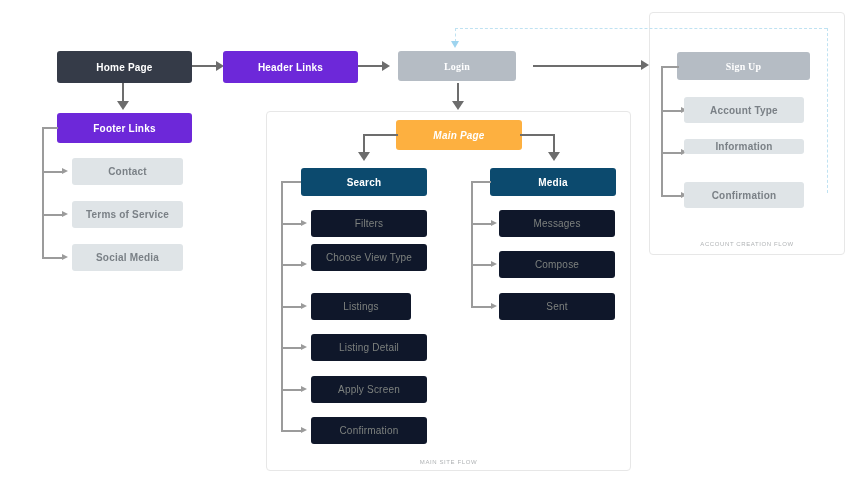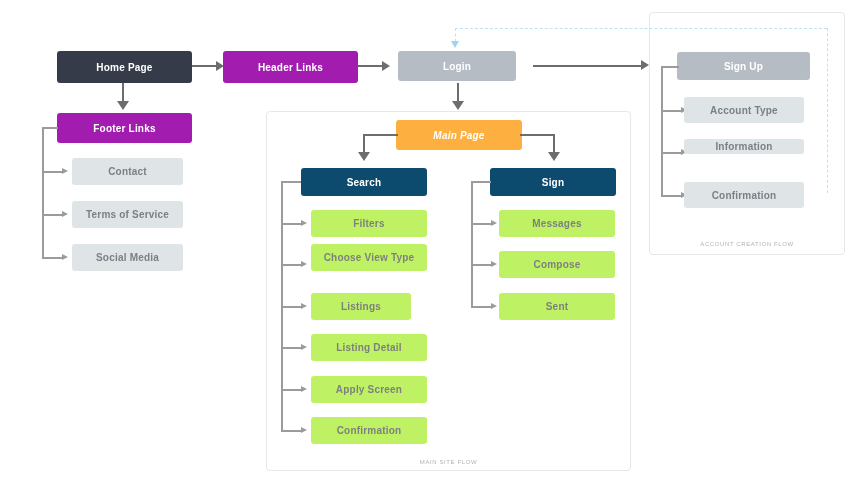--- a/index.html
+++ b/index.html
@@ -18,26 +18,26 @@
     box-sizing:border-box;
     border-radius:3px;
     font-size:10px;
     font-weight:bold;
     letter-spacing:.2px;
     text-align:center;
     line-height:1.1;
     white-space:nowrap;
   }
   .node.dark   {background:#353b48;color:#ffffff;}
-  .node.blue   {background:#a21caf;color:#ffffff;}
-  .node.grey   {background:#b5bcc4;color:#ffffff;}
+  .node.blue   {background:#6d28d9;color:#ffffff;}
+  .node.grey   {background:#b5bcc4;color:#ffffff;font-family:Liberation Serif, serif;}
   .node.orange {background:#fdb040;color:#ffffff;}
   .node.tan    {background:#0c4a6e;color:#ffffff;}
   .node.soft   {background:#dfe4e7;color:#7a8086;font-weight:bold;}
-  .node.soft2  {background:#bef264;color:#7d817e;font-weight:bold;}
+  .node.soft2  {background:#0f172a;color:#7d817e;font-weight:normal;}
 
   
   .panel{
     position:absolute;
     box-sizing:border-box;
     border:1px solid #e7e7e7;
     border-radius:4px;
     background:transparent;
   }
   .panel-label{
@@ -157,21 +157,21 @@
   <div class="ln light h" style="left:281px;top:430px;width:22px;"></div>
   <div class="arrowhead ah-right-sm" style="left:301px;top:427px;"></div>
 
   <div class="node soft2" style="left:311px;top:210px;width:116px;height:27px;">Filters</div>
   <div class="node soft2" style="left:311px;top:244px;width:116px;height:27px;">Choose View Type</div>
   <div class="node soft2" style="left:311px;top:293px;width:100px;height:27px;">Listings</div>
   <div class="node soft2" style="left:311px;top:334px;width:116px;height:27px;">Listing Detail</div>
   <div class="node soft2" style="left:311px;top:376px;width:116px;height:27px;">Apply Screen</div>
   <div class="node soft2" style="left:311px;top:417px;width:116px;height:27px;">Confirmation</div>
 
-  <div class="node tan" style="left:490px;top:168px;width:126px;height:28px;">Sign</div>
+  <div class="node tan" style="left:490px;top:168px;width:126px;height:28px;">Media</div>
 
   <div class="ln light v" style="left:471px;top:181px;height:125px;"></div>
   <div class="ln light h" style="left:471px;top:181px;width:20px;"></div>
 
   <div class="ln light h" style="left:471px;top:223px;width:22px;"></div>
   <div class="arrowhead ah-right-sm" style="left:491px;top:220px;"></div>
 
   <div class="ln light h" style="left:471px;top:264px;width:22px;"></div>
   <div class="arrowhead ah-right-sm" style="left:491px;top:261px;"></div>
 

